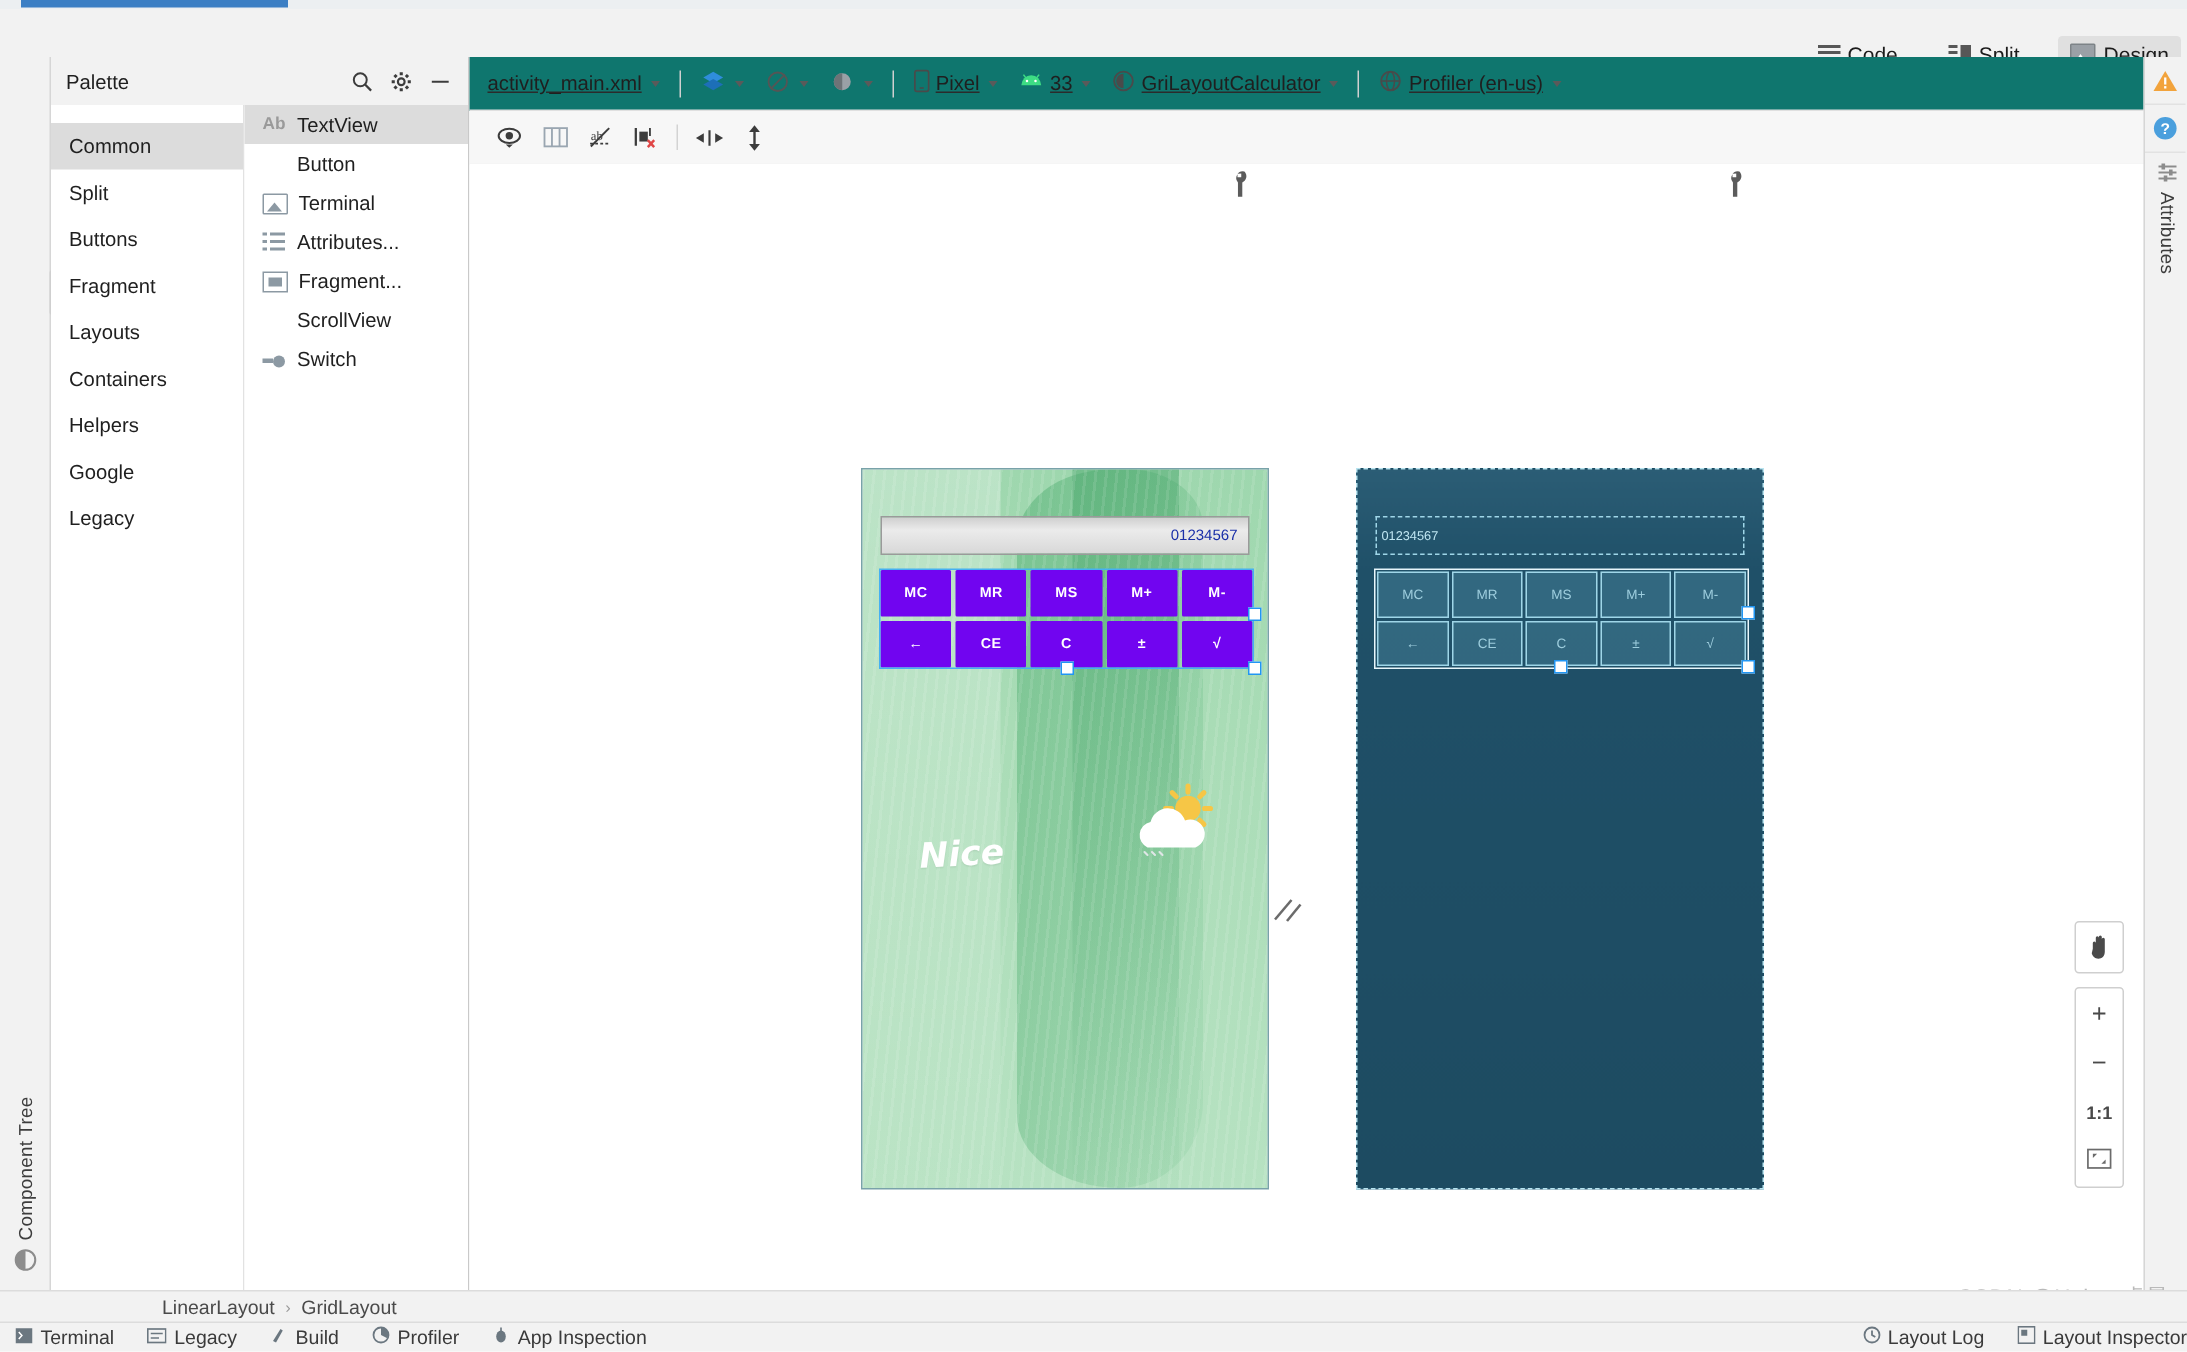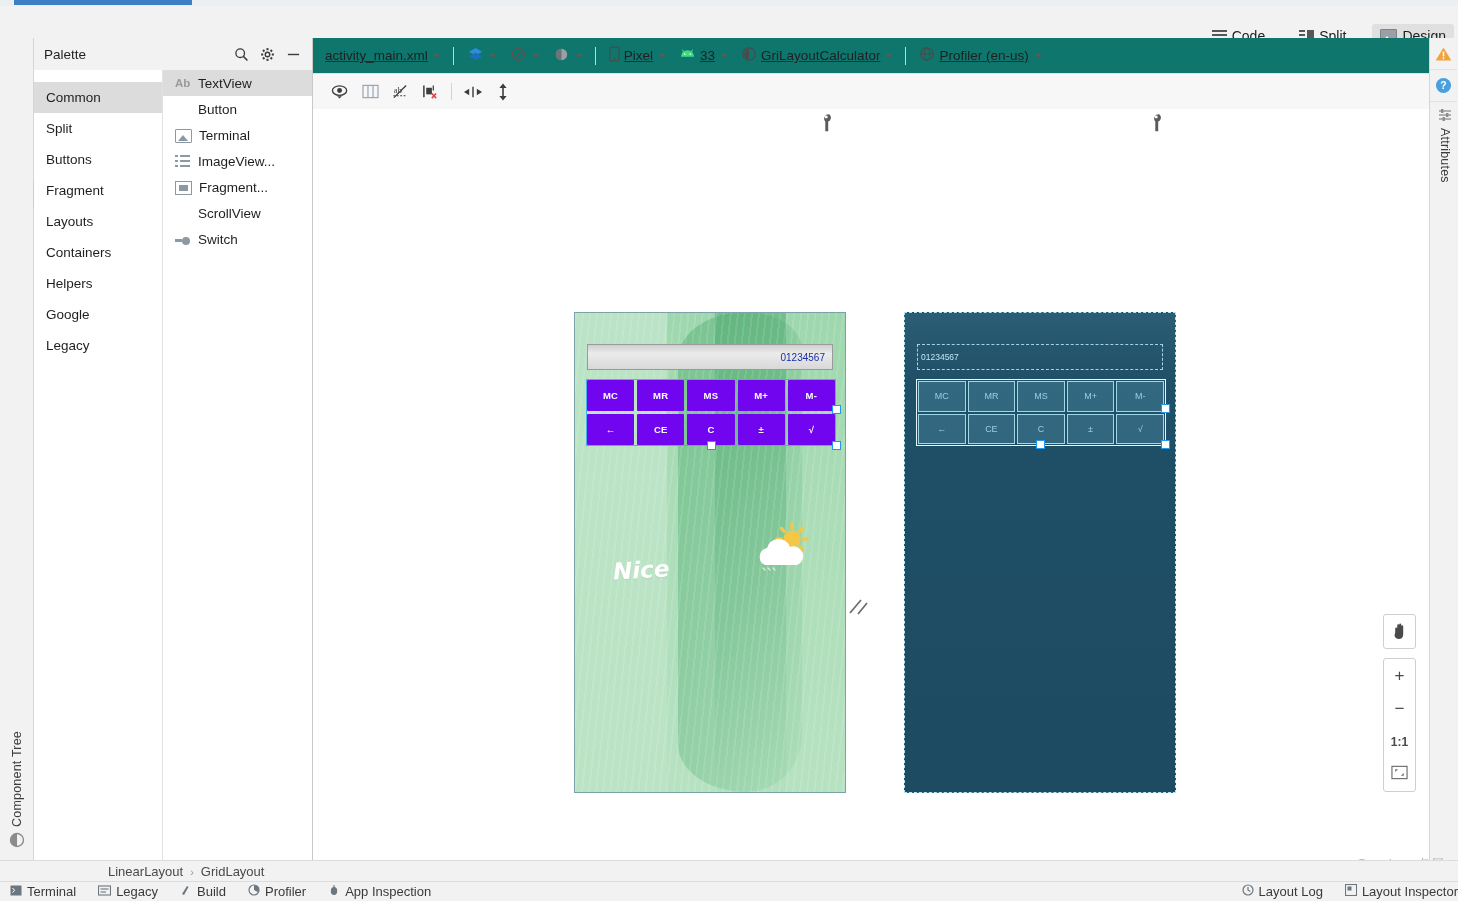--- a/index.html
+++ b/index.html
@@ -293,21 +293,21 @@
         </div>
         <div class="w-item">
           <span class="w-ico ico-list">
               <i></i>
               <i></i>
               <i></i>
               <b></b>
               <b></b>
               <b></b>
             </span>
-          <span>ImageView...</span>
+          <span>Attributes...</span>
         </div>
         <div class="w-item">
           <span class="w-ico ico-frag"></span>
           <span>Fragment...</span>
         </div>
         <div class="w-item">
           <span class="w-ico"><span class="ico-scroll"></span></span>
           <span>ScrollView</span>
         </div>
         <div class="w-item">

